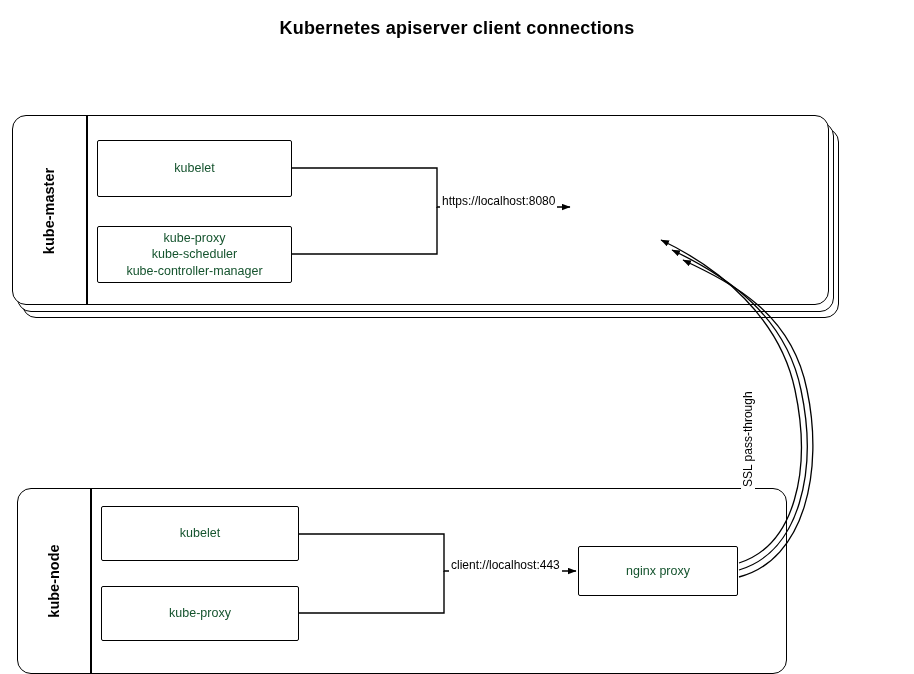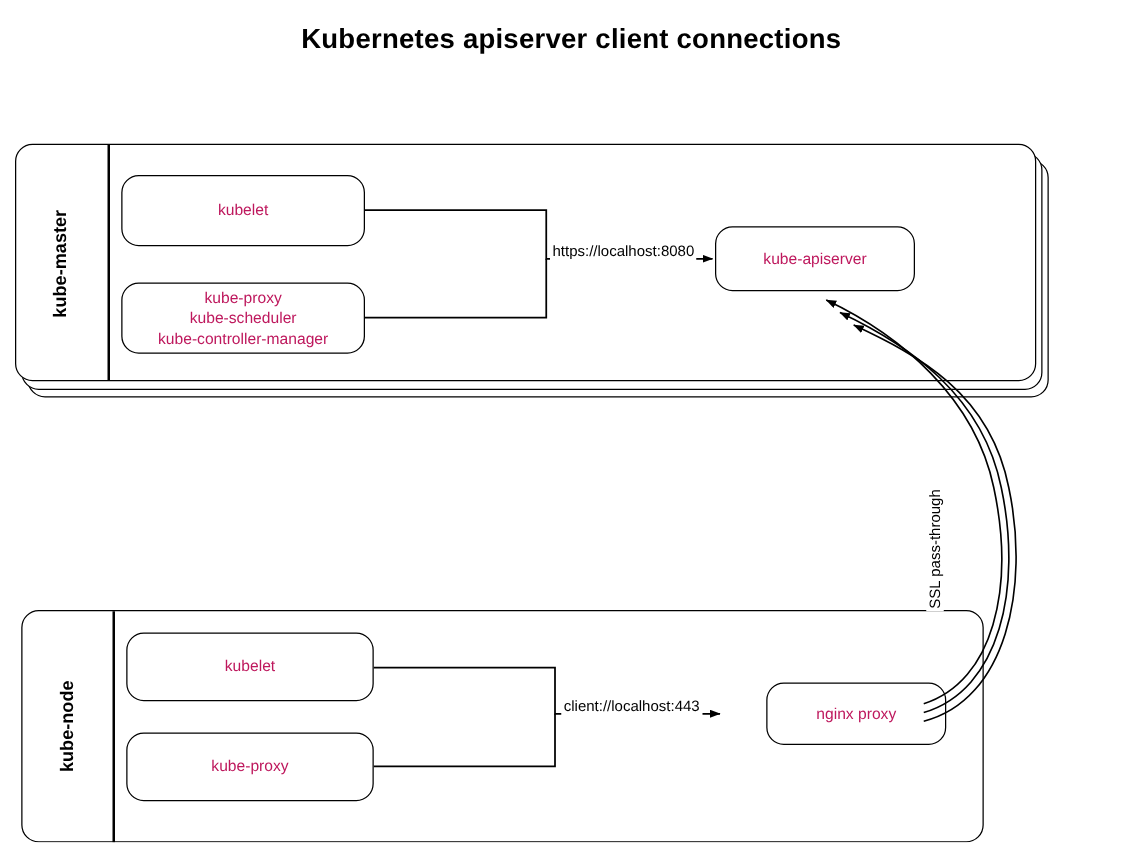--- a/index.html
+++ b/index.html
@@ -14,21 +14,21 @@
     background: #ffffff;
     font-family: "Liberation Sans", sans-serif;
     overflow: hidden;
   }
   #title {
     position: absolute;
     left: 0;
     top: 18px;
     width: 914px;
     text-align: center;
-    font-size: 22px;
+    font-size: 18px;
     font-weight: bold;
     color: #000000;
     letter-spacing: 0.2px;
   }
 
   
   .group {
     position: absolute;
     border: 1.5px solid #000000;
     border-radius: 14px;
@@ -53,29 +53,29 @@
   .group-divider {
     position: absolute;
     width: 1.5px;
     background: #000000;
   }
 
   
   .box {
     position: absolute;
     border: 1.5px solid #000000;
-    border-radius: 14px;
+    border-radius: 2px;
     background: #ffffff;
     box-sizing: border-box;
     display: flex;
     align-items: center;
     justify-content: center;
     text-align: center;
     font-size: 12.5px;
-    color: #be185d;
+    color: #14532d;
     line-height: 1.32;
     padding: 2px 6px;
   }
   .box .multi {
     white-space: pre-line;
   }
 
   
   .edge-label {
     position: absolute;
@@ -116,37 +116,34 @@
   <div class="box" style="left:97px; top:140px; width:195px; height:57px;">
     <span>kubelet</span>
   </div>
 
   <div class="box" style="left:97px; top:226px; width:195px; height:57px;">
     <span class="multi">kube-proxy
 kube-scheduler
 kube-controller-manager</span>
   </div>
 
-  <div class="box" style="left:572px; top:181px; width:160px; height:52px;">
-    <span>kube-apiserver</span>
-  </div>
 
   <div class="group" style="left:17px; top:488px; width:770px; height:186px;"></div>
   <div class="group-divider" style="left:90px; top:489px; height:185px;"></div>
   <div class="group-label" style="left:4px; top:573px; width:100px; text-align:center; transform: rotate(-90deg);">kube-node</div>
 
   <div class="box" style="left:101px; top:506px; width:198px; height:55px;">
     <span>kubelet</span>
   </div>
 
   <div class="box" style="left:101px; top:586px; width:198px; height:55px;">
     <span>kube-proxy</span>
   </div>
 
-  <div class="box" style="left:578px; top:546px; width:144px; height:50px;margin-left:35px;">
+  <div class="box" style="left:578px; top:546px; width:160px; height:50px;">
     <span>nginx proxy</span>
   </div>
 
   <svg class="lines" viewBox="0 0 914 674">
     <defs>
       <marker id="arrow" markerWidth="9" markerHeight="9" refX="8" refY="3.2" orient="auto" markerUnits="userSpaceOnUse">
         <path d="M0,0 L8.5,3.2 L0,6.4 z" fill="#000000"></path>
       </marker>
     </defs>
 

